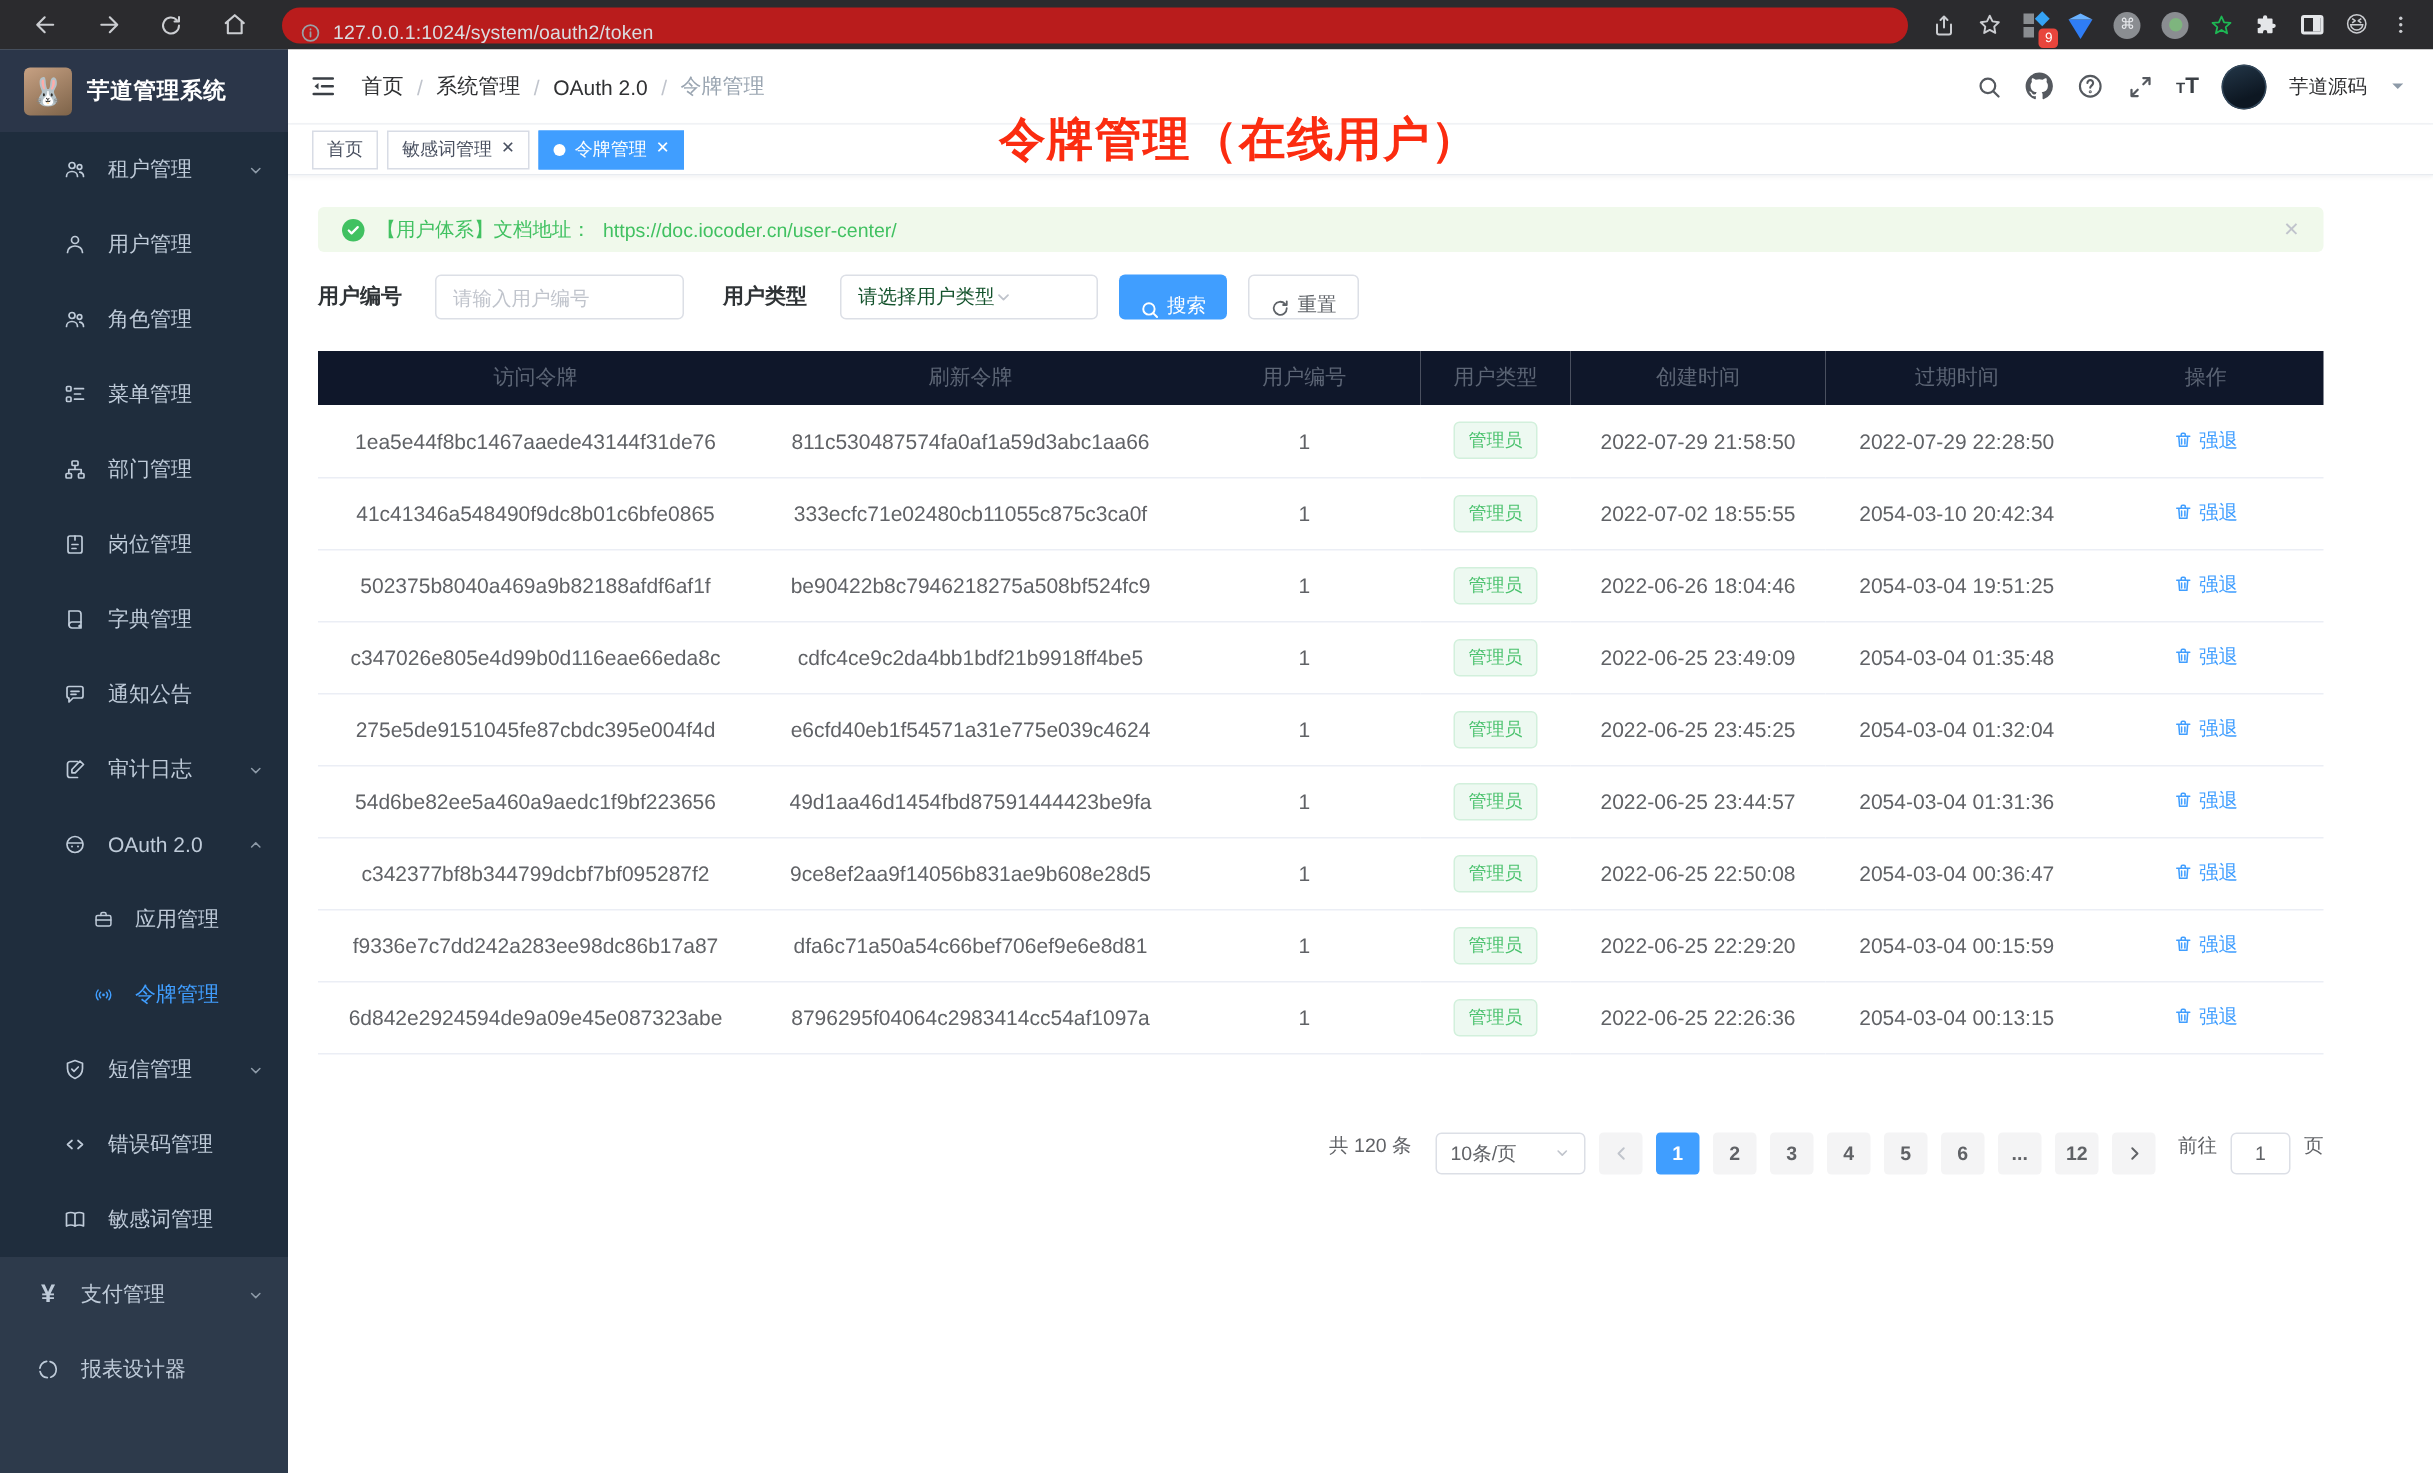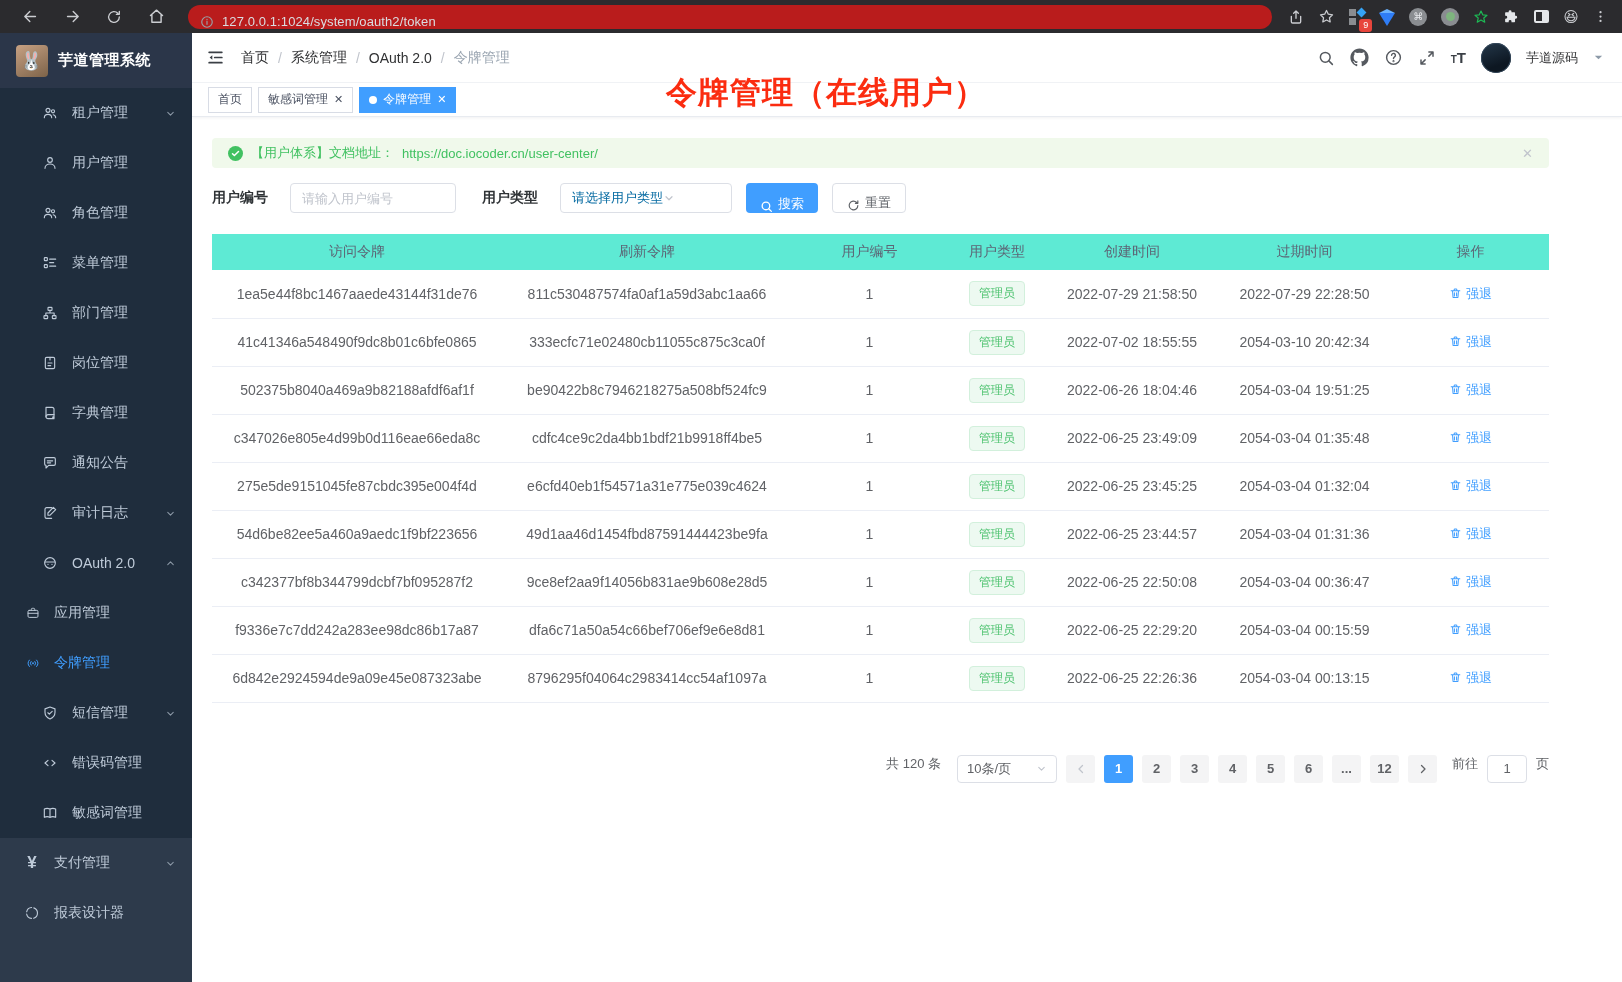--- a/index.html
+++ b/index.html
@@ -33,21 +33,21 @@
 
   
   .sidebar { width:192px; background:#2d3a4b; color:#bfcbd9; flex-shrink:0; display:flex; flex-direction:column; }
   .side-logo { height:55px; display:flex; align-items:center; gap:10px; padding-left:16px; background:#2b3649; flex-shrink:0; }
   .logo-img { width:32px; height:32px; border-radius:4px; background:linear-gradient(150deg,#c7a183,#7d6349); display:flex; align-items:center; justify-content:center; font-size:18px; }
   .logo-title { color:#fff; font-size:15px; font-weight:bold; letter-spacing:.5px; }
   .menu { flex:1; overflow:hidden; }
   .menu-item { height:50px; display:flex; align-items:center; gap:14px; font-size:14px; cursor:pointer; padding-right:16px; }
   .menu-item.lvl0 { padding-left:24px; }
   .menu-item.lvl1 { padding-left:42px; }
-  .menu-item.lvl2 { padding-left:26px; }
+  .menu-item.lvl2 { padding-left:62px; }
   .menu-item.dark { background:#1f2d3d; }
   .menu-item.active { color:#409eff; }
   .mi-arrow { margin-left:auto; color:#8d9aa8; display:flex; }
   .mi-arrow.up svg { transform:rotate(180deg); }
   .yen-glyph { font-size:17px; width:16px; text-align:center; font-weight:bold; }
 
   
   .main { flex:1; display:flex; flex-direction:column; background:#fff; min-width:0; }
   .navbar { height:50px; display:flex; align-items:center; padding:0 18px 0 14px; border-bottom:1px solid #f2f4f7; }
   .hamburger { color:#3a3f45; margin-right:16px; display:flex; }
@@ -75,28 +75,28 @@
   .alert { height:30px; background:#f0f9eb; border-radius:4px; display:flex; align-items:center; gap:8px; padding:0 16px; }
   .alert-check { width:15px; height:15px; border-radius:50%; background:#41c161; display:flex; align-items:center; justify-content:center; color:#fff; flex-shrink:0; }
   .alert-text, .alert-link { font-size:13px; color:#41c161; text-decoration:none; }
   .alert-close { margin-left:auto; color:#c0c4cc; font-size:13px; cursor:pointer; }
 
   .filters { margin-top:15px; display:flex; align-items:center; font-size:14px; }
   .f-label { font-weight:bold; color:#2f3336; margin-right:22px; }
   .f-input, .f-select { height:30px; border:1px solid #dcdfe6; border-radius:4px; font-size:13px; color:#606266; padding:0 11px; outline:none; font-family:inherit; }
   .f-input { width:166px; margin-right:26px; }
   .f-input::placeholder { color:#c0c4cc; }
-  .f-select { width:172px; margin-right:14px; display:flex; align-items:center; justify-content:flex-start; color:#0369a1; }
+  .f-select { width:172px; margin-right:14px; display:flex; align-items:center; justify-content:flex-start; color:#14532d; }
   .f-select .sel-caret { color:#c0c4cc; display:flex; }
   .btn { height:30px; border-radius:4px; font-size:13px; display:flex; align-items:flex-end; gap:5px; padding:0 14px; cursor:pointer; border:none; font-family:inherit; }
   .btn-primary { background:#409eff; color:#fff; margin-right:14px; }
   .btn-plain { background:#fff; border:1px solid #dcdfe6; color:#5f6368; }
 
   table.grid { margin-top:21px; width:100%; border-collapse:collapse; table-layout:fixed; }
-  .grid th { height:36px; background:#5eead4; font-size:14px; font-weight:500; color:#5c6575; text-align:center; }
+  .grid th { height:36px; background:#0f172a; font-size:14px; font-weight:500; color:#5c6575; text-align:center; }
   .grid td { height:48px; border-bottom:1px solid #ebeef5; text-align:center; font-size:14px; color:#606266; }
   .badge-success { display:inline-block; padding:3px 9px; border-radius:4px; background:#edf9f1; border:1px solid #d2f0dc; color:#4bc26e; font-size:12px; }
   .action-link { color:#409eff; font-size:13px; display:inline-flex; align-items:center; gap:4px; cursor:pointer; }
 
   .pager { margin-top:52px; display:flex; align-items:flex-start; justify-content:flex-end; gap:9px; font-size:13px; color:#606266; }
   .pager-total { margin-right:7px; }
   .size-select { width:100px; height:28px; border:1px solid #dcdfe6; border-radius:4px; display:flex; align-items:center; justify-content:space-between; padding:0 9px; color:#606266; cursor:pointer; }
   .pbtn { min-width:29px; height:28px; padding:0 4px; background:#f4f4f5; border-radius:3px; display:flex; align-items:center; justify-content:center; font-weight:bold; color:#606266; cursor:pointer; }
   .pbtn.active { background:#409eff; color:#fff; }
   .pbtn.nav-disabled { color:#c0c4cc; }

